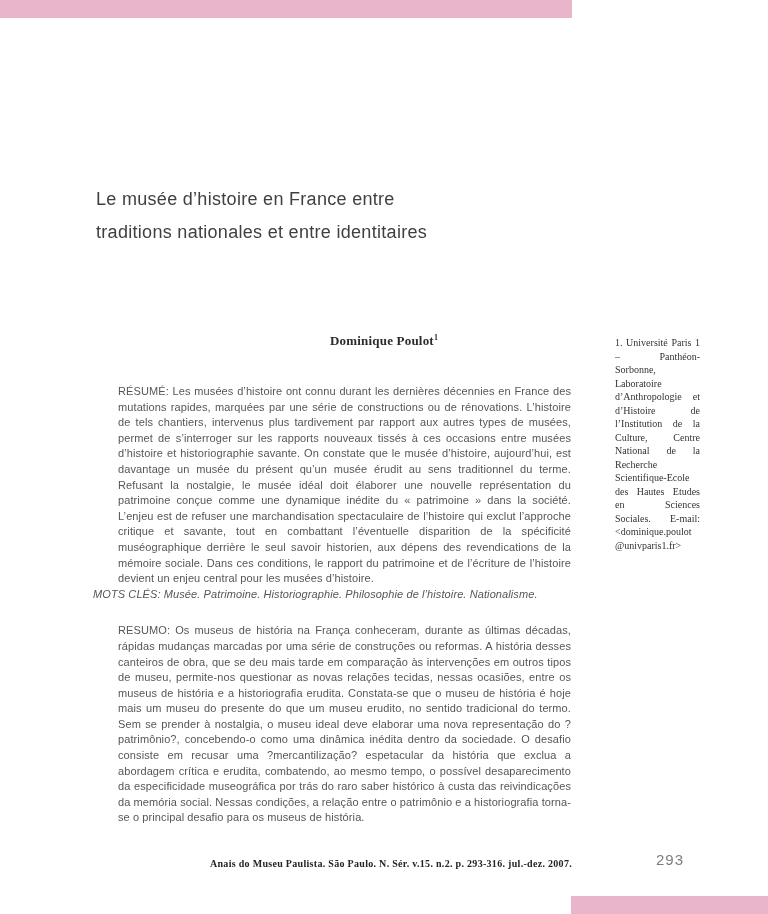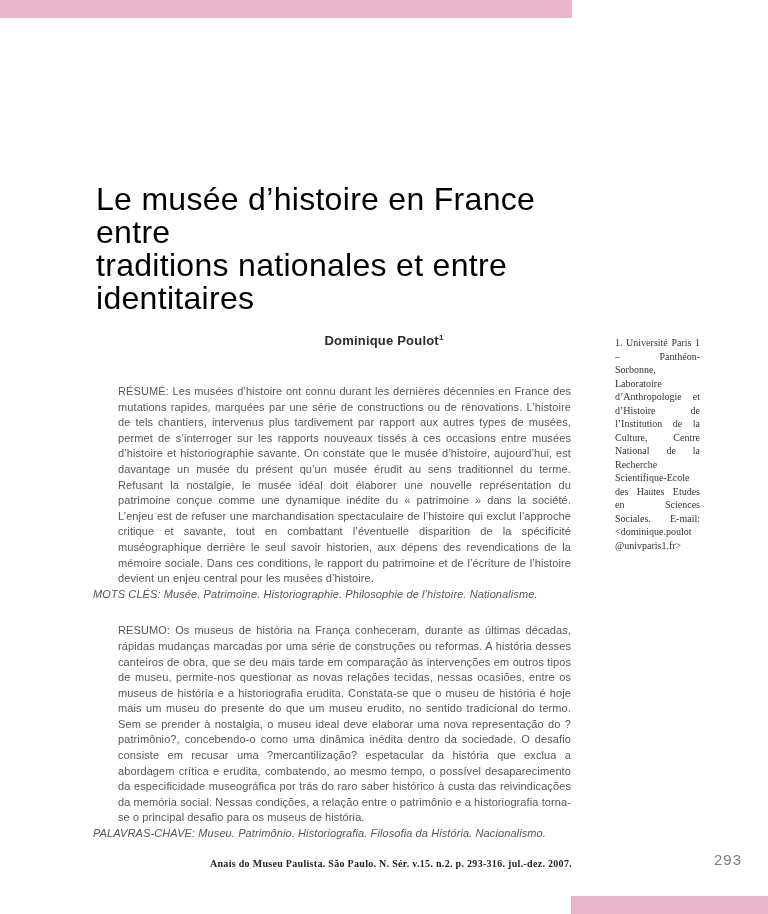--- a/index.html
+++ b/index.html
@@ -21,34 +21,34 @@
   .accent-bar.top { left: 0; top: 0; width: 572px; }
   .accent-bar.bottom { left: 571px; top: 896px; width: 197px; }
 
   .article-title {
     position: absolute;
     left: 96px;
     top: 183px;
     width: 480px;
     font-family: "Liberation Sans", sans-serif;
     font-weight: 300;
-    font-size: 32px;
+    font-size: 18px;
     line-height: 33px;
     letter-spacing: 0.3px;
-    color: #000000;
+    color: #404040;
   }
   .article-title .tline { display: block; }
 
   .author-line {
     position: absolute;
     left: 0;
     top: 333px;
     width: 768px;
     text-align: center;
-    font-family: Liberation Sans, sans-serif;
+    font-family: Liberation Serif, serif;
     font-weight: 700;
     font-size: 13px;
     color: #2b2b2b;
     letter-spacing: 0.2px;
   }
   .author-line sup {
     font-size: 8px;
     vertical-align: super;
     line-height: 0;
   }
@@ -101,24 +101,23 @@
     font-family: "Liberation Serif", serif;
     font-weight: 600;
     font-size: 10px;
     letter-spacing: 0.3px;
     color: #242424;
     text-align: right;
   }
 
   .page-number {
     position: absolute;
-    left: 672px;
+    left: 656px;
     top: 851px;
     width: 70px;
-    text-align: right;
     font-family: "Liberation Sans", sans-serif;
     font-weight: 300;
     font-size: 15px;
     letter-spacing: 1px;
     color: #7d7d7d;
   }
 </style>
 </head>
 <body>
 
@@ -133,20 +132,19 @@
   <span>Dominique Poulot</span><sup>1</sup>
 </div>
 
 <div class="margin-footnote">1. Université Paris 1 – Panthéon-Sorbonne, Laboratoire d’Anthropologie et d’Histoire de l’Institution de la Culture, Centre National de la Recherche Scientifique-Ecole des Hautes Etudes en Sciences Sociales. E-mail: &lt;dominique.poulot@univparis1.fr&gt;</div>
 
 <div class="body-column">
   <p class="para">RÉSUMÉ: Les musées d’histoire ont connu durant les dernières décennies en France des mutations rapides, marquées par une série de constructions ou de rénovations. L’histoire de tels chantiers, intervenus plus tardivement par rapport aux autres types de musées, permet de s’interroger sur les rapports nouveaux tissés à ces occasions entre musées d’histoire et historiographie savante. On constate que le musée d’histoire, aujourd’hui, est davantage un musée du présent qu’un musée érudit au sens traditionnel du terme. Refusant la nostalgie, le musée idéal doit élaborer une nouvelle représentation du patrimoine conçue comme une dynamique inédite du « patrimoine » dans la société. L’enjeu est de refuser une marchandisation spectaculaire de l’histoire qui exclut l’approche critique et savante, tout en combattant l’éventuelle disparition de la spécificité muséographique derrière le seul savoir historien, aux dépens des revendications de la mémoire sociale. Dans ces conditions, le rapport du patrimoine et de l’écriture de l’histoire devient un enjeu central pour les musées d’histoire.</p>
   <div class="keywords-line">MOTS CLÉS: Musée. Patrimoine. Historiographie. Philosophie de l’histoire. Nationalisme.</div>
   <div class="block-gap"></div>
   <p class="para">RESUMO: Os museus de história na França conheceram, durante as últimas décadas, rápidas mudanças marcadas por uma série de construções ou reformas. A história desses canteiros de obra, que se deu mais tarde em comparação às intervenções em outros tipos de museu, permite-nos questionar as novas relações tecidas, nessas ocasiões, entre os museus de história e a historiografia erudita. Constata-se que o museu de história é hoje mais um museu do presente do que um museu erudito, no sentido tradicional do termo. Sem se prender à nostalgia, o museu ideal deve elaborar uma nova representação do ?patrimônio?, concebendo-o como uma dinâmica inédita dentro da sociedade. O desafio consiste em recusar uma ?mercantilização? espetacular da história que exclua a abordagem crítica e erudita, combatendo, ao mesmo tempo, o possível desaparecimento da especificidade museográfica por trás do raro saber histórico à custa das reivindicações da memória social. Nessas condições, a relação entre o patrimônio e a historiografia torna-se o principal desafio para os museus de história.</p>
-  <div class="keywords-line">PALAVRAS-CHAVE: Museu. Patrimônio. Historiografia. Filosofia da História. Nacionalismo.</div>
 </div>
 
 <div class="journal-citation">Anais do Museu Paulista. São Paulo. N. Sér. v.15. n.2. p. 293-316. jul.-dez. 2007.</div>
 
 <div class="page-number">293</div>
 
 <div class="accent-bar bottom"></div>
 
 </body></html>

